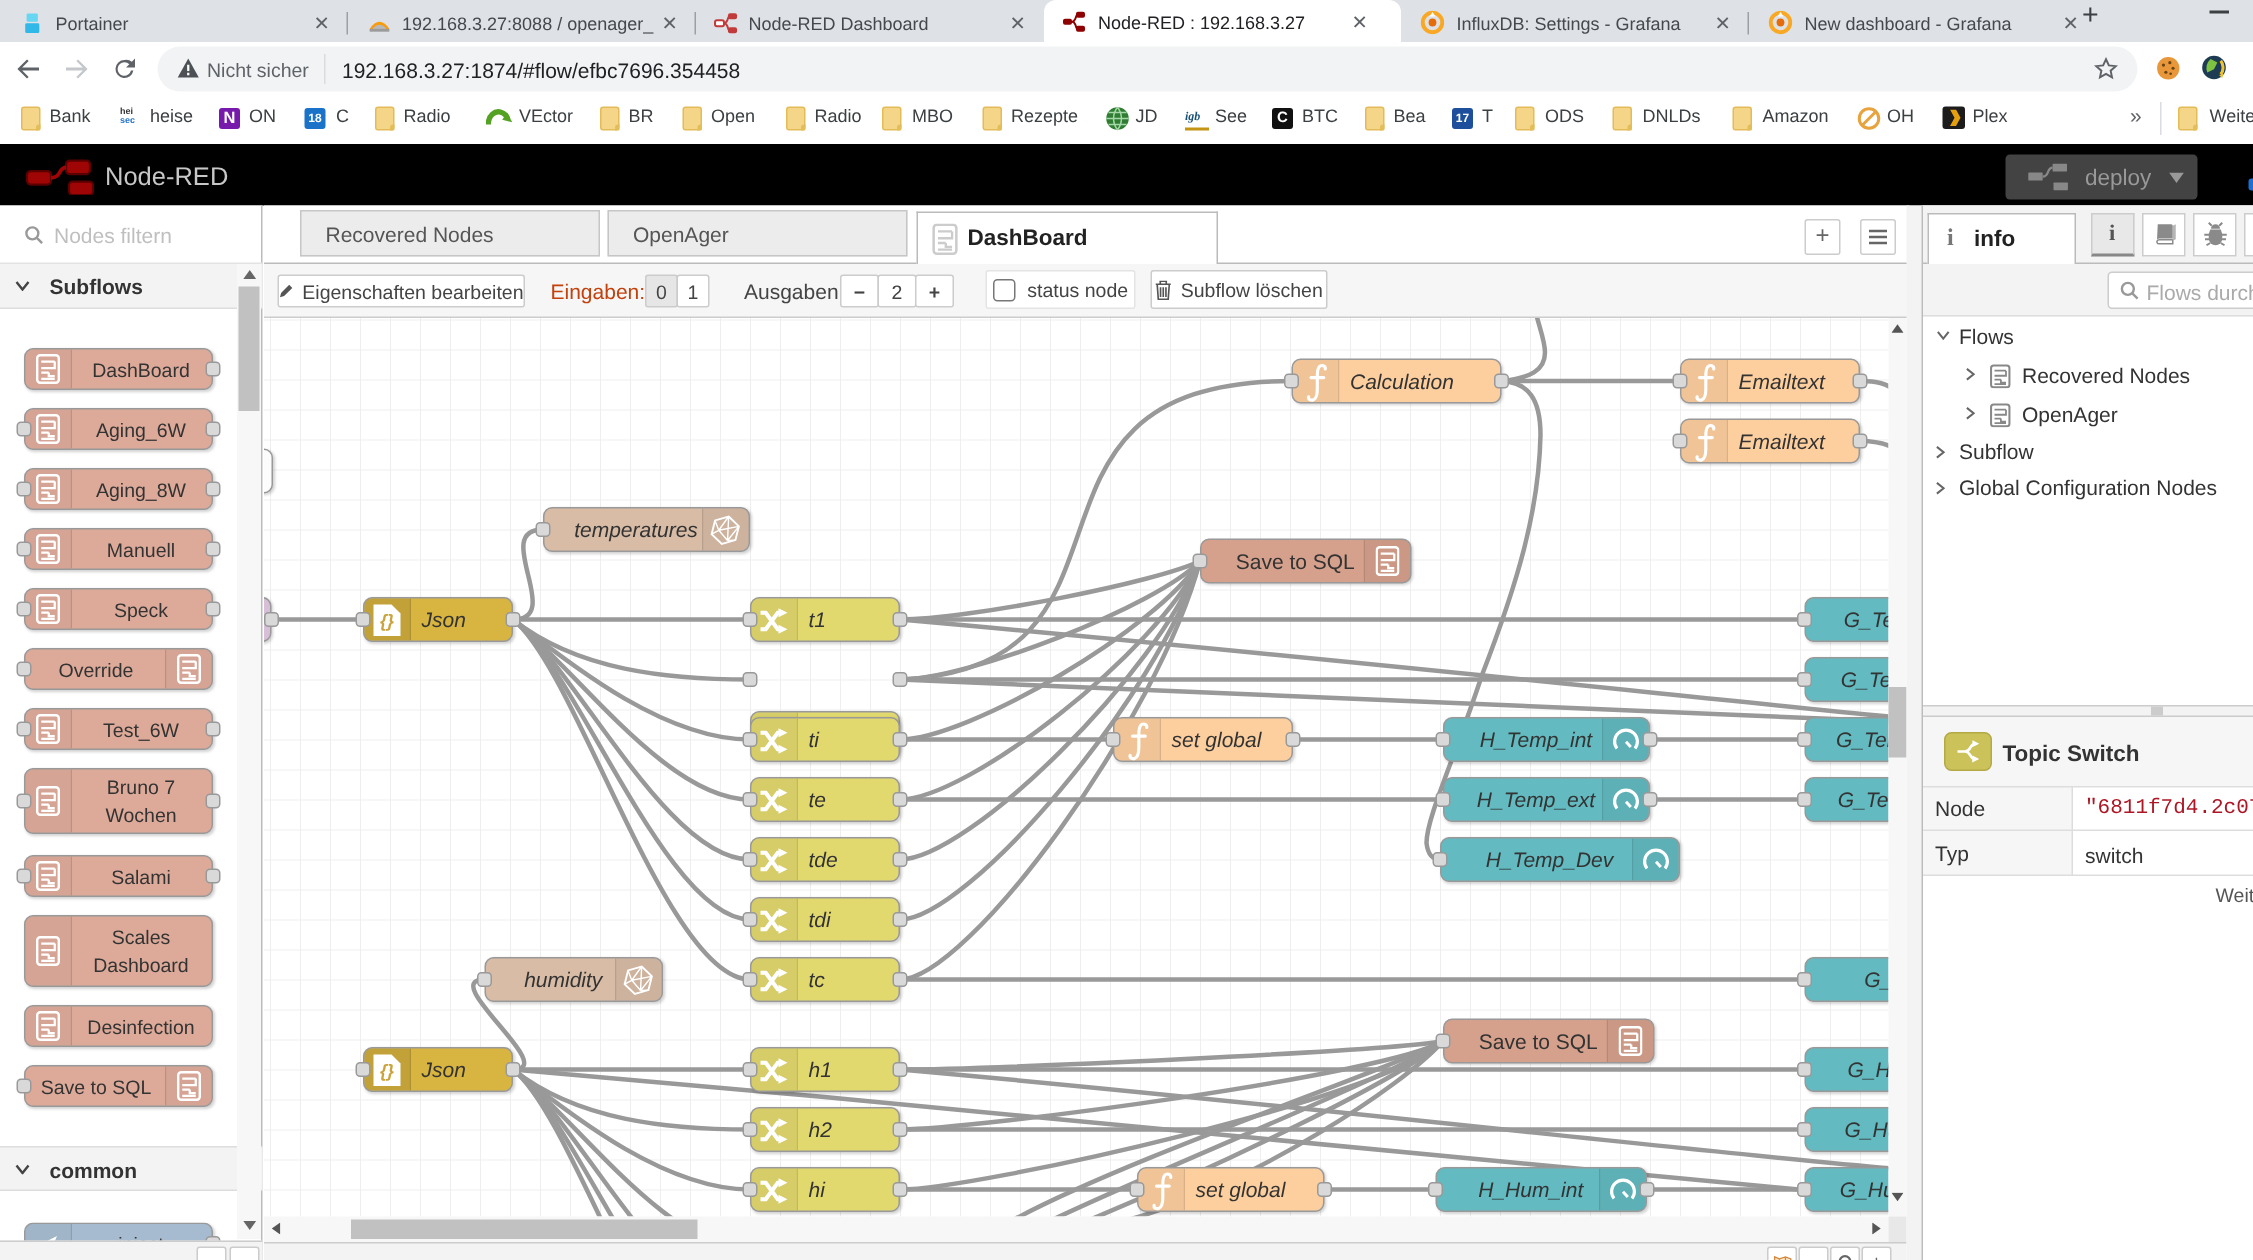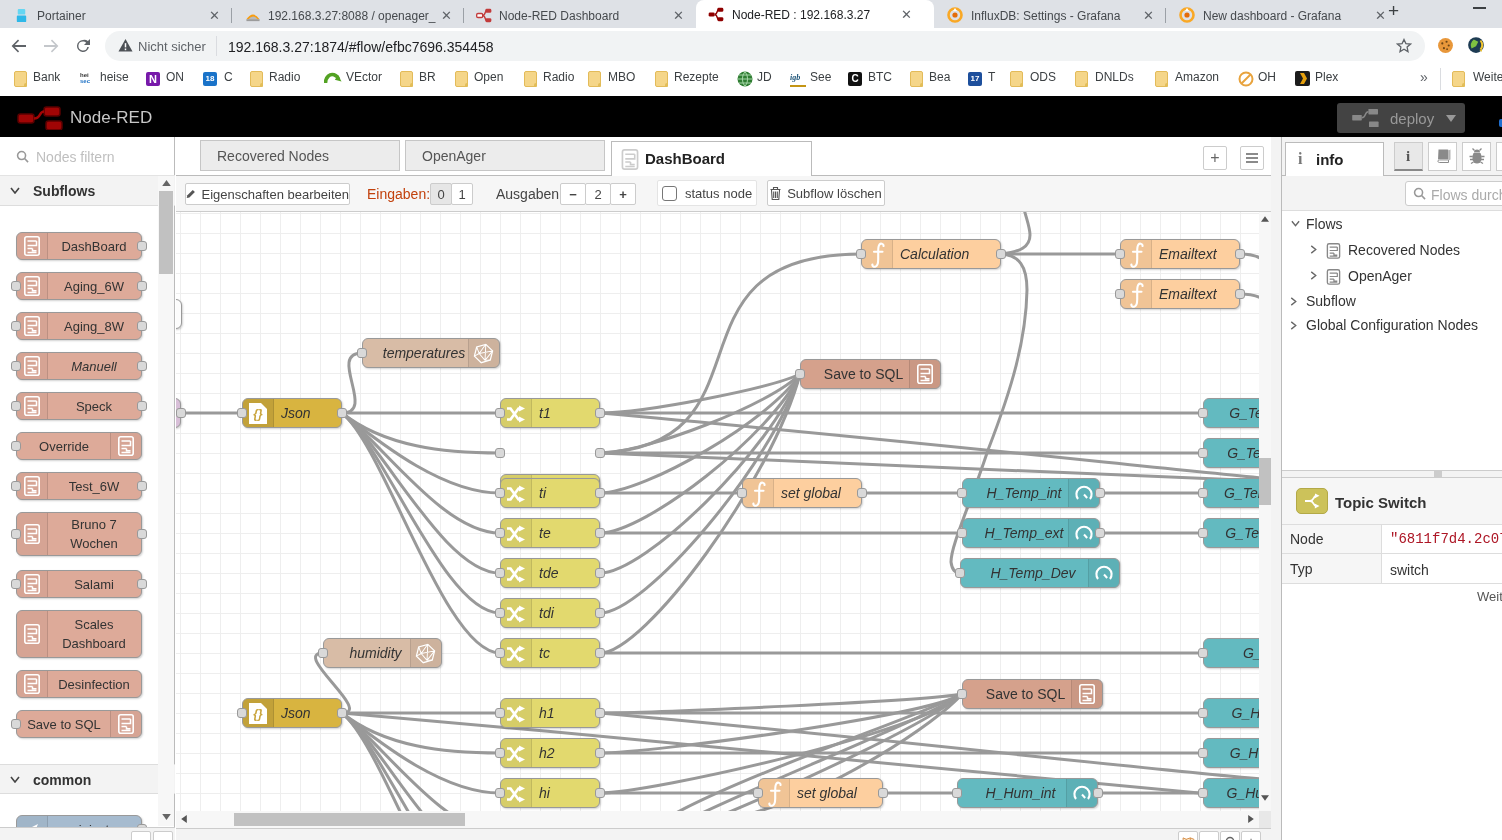--- a/index.html
+++ b/index.html
@@ -266,21 +266,21 @@
           </svg></div>
         <div class="plbl" style="padding-left:30px;">Aging_8W</div>
       </div>
   <div class="pport" style="left:11px;top:321px;"></div>
       <div class="pport" style="left:137px;top:321px;"></div>
   <div class="pnode" style="top:352px;">
         <div class="picon piconl"><svg style="margin:3px 0 0 7px" width="16" height="20" viewBox="0 0 16 20">
             <rect x="0.8" y="0.8" width="14.4" height="18.4" rx="2" fill="none" stroke="#fff" stroke-width="1.6"></rect>
             <path d="M3.5 5 h9 M12.5 5 v4.4 h-5.5 M3.5 9.4 h3.5 M3.5 12.4 h5 M8.5 12.4 v2.4 h4 M3.5 16.6 h9" stroke="#fff" stroke-width="1.5" fill="none"></path>
           </svg></div>
-        <div class="plbl" style="padding-left:30px;font-style:italic;">Manuell</div>
+        <div class="plbl" style="padding-left:30px;">Manuell</div>
       </div>
   <div class="pport" style="left:11px;top:361px;"></div>
       <div class="pport" style="left:137px;top:361px;"></div>
   <div class="pnode" style="top:392px;">
         <div class="picon piconl"><svg style="margin:3px 0 0 7px" width="16" height="20" viewBox="0 0 16 20">
             <rect x="0.8" y="0.8" width="14.4" height="18.4" rx="2" fill="none" stroke="#fff" stroke-width="1.6"></rect>
             <path d="M3.5 5 h9 M12.5 5 v4.4 h-5.5 M3.5 9.4 h3.5 M3.5 12.4 h5 M8.5 12.4 v2.4 h4 M3.5 16.6 h9" stroke="#fff" stroke-width="1.5" fill="none"></path>
           </svg></div>
         <div class="plbl" style="padding-left:30px;">Speck</div>
       </div>

